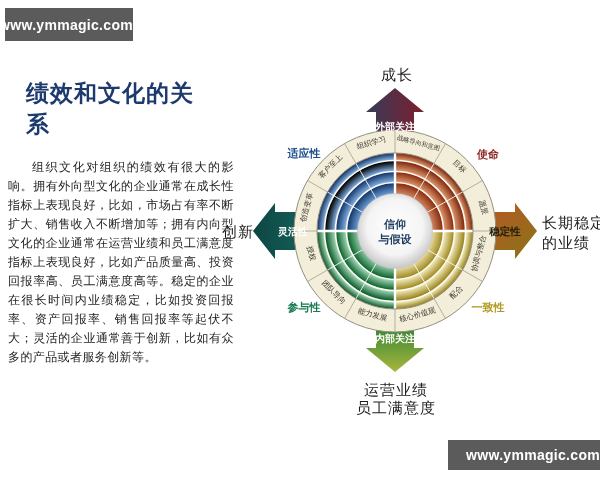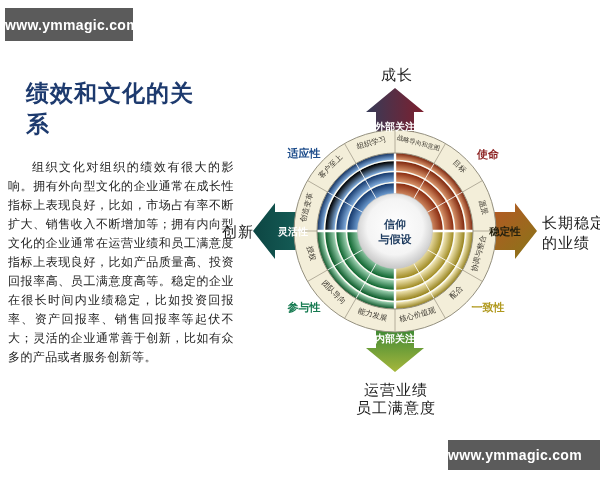--- a/index.html
+++ b/index.html
@@ -3,21 +3,21 @@
 <meta charset="utf-8">
 <style>
   html,body{margin:0;padding:0;}
   body{
     width:600px;height:480px;position:relative;background:#ffffff;overflow:hidden;
     font-family:"Liberation Serif", serif;
   }
   .watermark{
     position:absolute;background:#5b5b5b;color:#ffffff;
     font-family:"Liberation Sans", sans-serif;font-size:14px;font-weight:600;
-    display:flex;align-items:center;justify-content:flex-start;letter-spacing:0.3px;
+    display:flex;align-items:center;justify-content:flex-end;letter-spacing:0.3px;
   }
   .wm-top{left:5px;top:8px;width:128px;height:33px;}
   .wm-bottom{left:448px;top:440px;width:152px;height:30px;}
   .article{position:absolute;left:8px;top:60px;width:226px;}
   .article h1{
     margin:18px;font-size:23px;font-weight:bold;color:#1d3a6e;
     letter-spacing:1px;font-family:"Liberation Serif", serif;
   }
   .article p{
     margin:16px 0 0 0;font-size:12px;line-height:19px;color:#242424;

